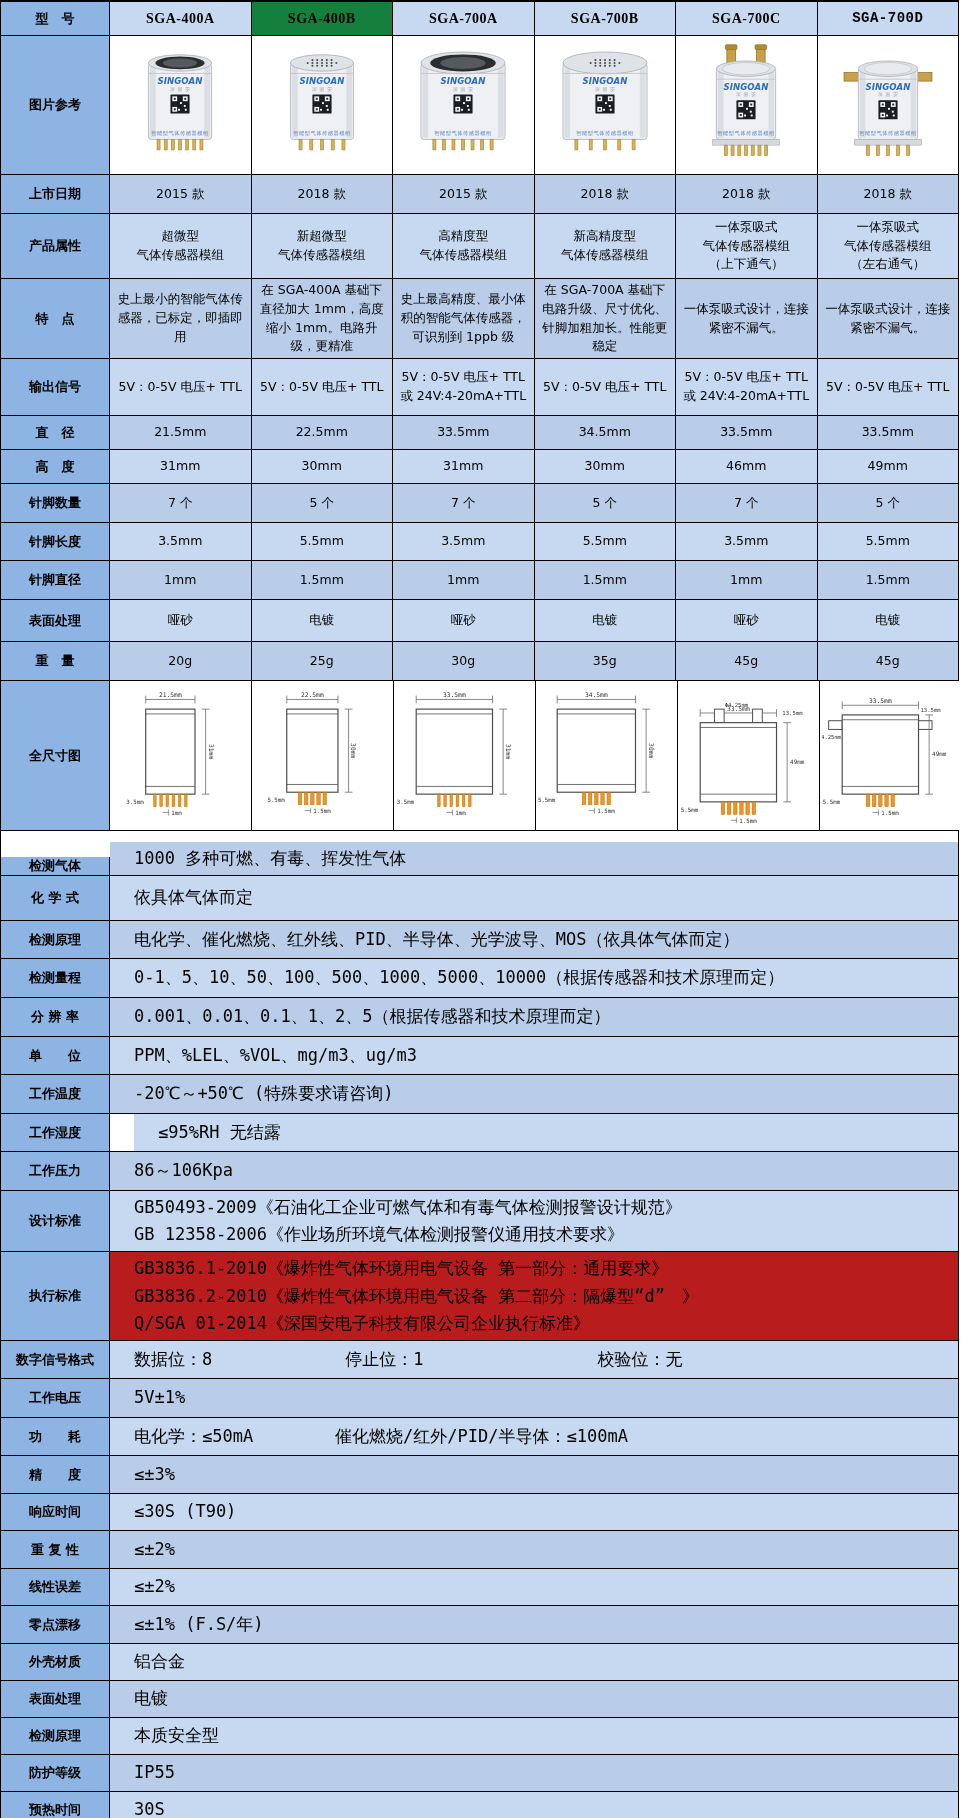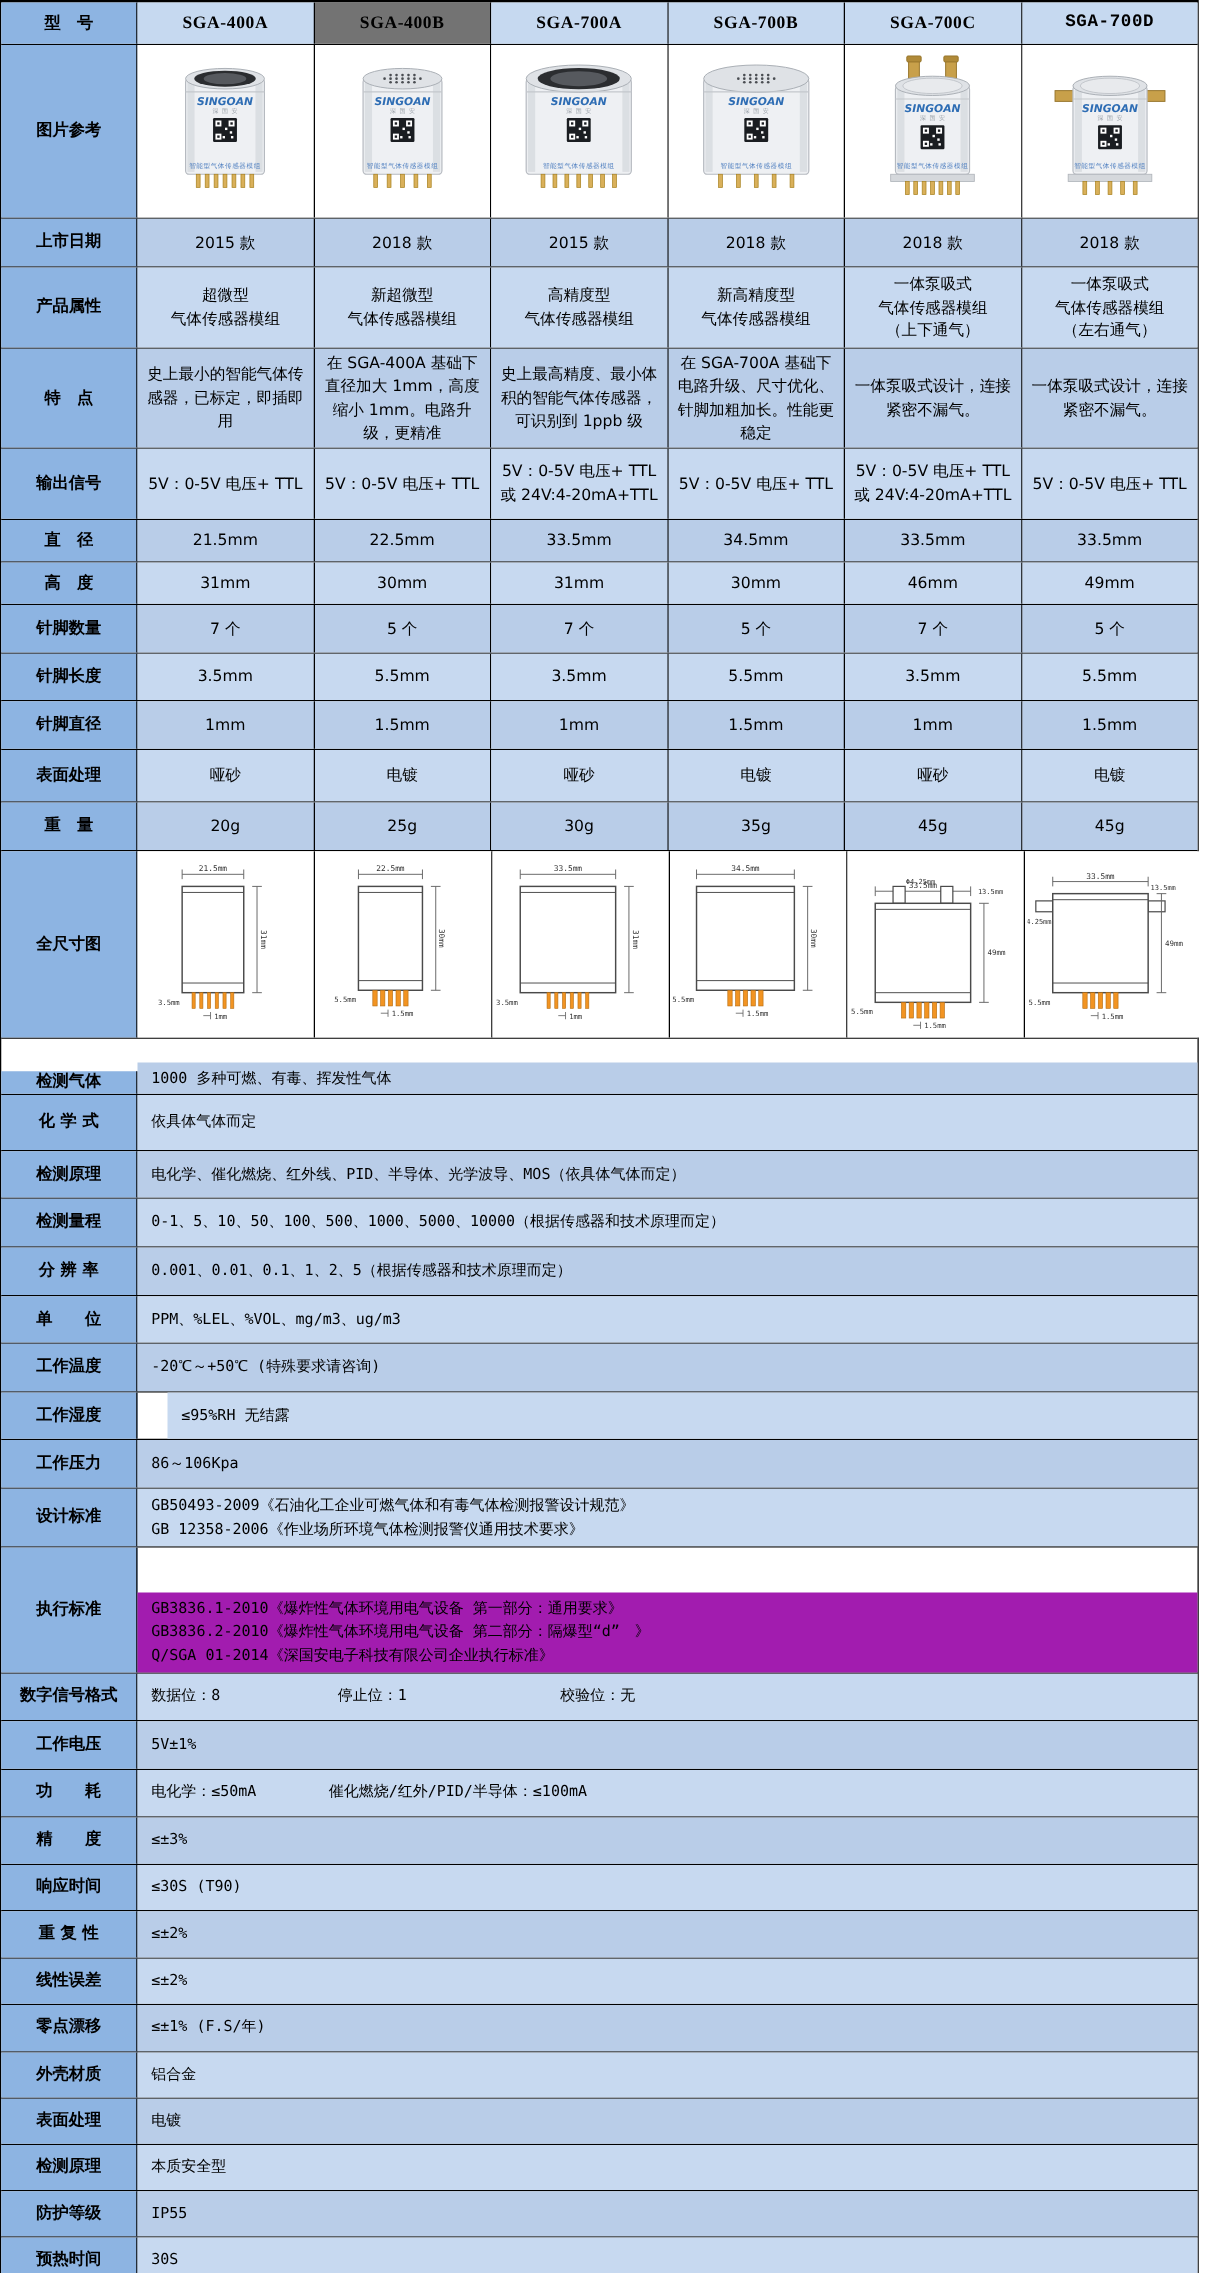--- a/index.html
+++ b/index.html
@@ -8,32 +8,32 @@
   .c-row{display:flex;align-items:stretch;border-bottom:1px solid #000;}
   .c-row:last-child{border-bottom:none;}
   .lbl{width:109px;flex:0 0 109px;background:#8db4e2;display:flex;align-items:center;justify-content:center;
        font-weight:bold;font-size:13px;border-right:1px solid #000;text-align:center;white-space:pre-line;line-height:1.35;box-sizing:border-box;}
   .cell{flex:1 1 0;display:flex;align-items:center;justify-content:center;text-align:center;
         font-size:12.5px;border-right:1px solid #000;white-space:pre-line;line-height:1.5;padding:2px 5px;box-sizing:border-box;}
   .cell:last-child,.specval:last-child{border-right:none;}
   .model-hdr{font-family:"Liberation Serif","DejaVu Serif",serif;font-weight:bold;font-size:14px;letter-spacing:.5px;background:#c6d9f0;}
   .imgcell,.diagcell{background:#fff;padding:2px;}
   .specval{flex:1 1 0;display:flex;align-items:center;justify-content:flex-start;text-align:left;
-        font-family:"DejaVu Sans Mono","Liberation Mono",monospace;font-size:12px;padding:3px 11px;
+        font-family:"DejaVu Sans Mono","Liberation Mono",monospace;font-size:17px;padding:3px 24px;
         white-space:pre-wrap;line-height:1.6;box-sizing:border-box;}
   svg{display:block;}
 </style>
 </head>
 <body>
 
 <div id="table-root">
     <div class="c-row" style="min-height: 33px;">
       <div class="lbl" style="background: rgb(141, 180, 226);">型　号</div>
       <div class="cell model-hdr" style="background: rgb(198, 217, 240);">SGA-400A</div>
-      <div class="cell model-hdr" style="background: #737373;">SGA-400B</div>
+      <div class="cell model-hdr" style="background: #15803d;">SGA-400B</div>
       <div class="cell model-hdr" style="background: rgb(198, 217, 240);">SGA-700A</div>
       <div class="cell model-hdr" style="background: rgb(198, 217, 240);">SGA-700B</div>
       <div class="cell model-hdr" style="background: rgb(198, 217, 240);">SGA-700C</div>
       <div class="cell model-hdr" style="background: rgb(198, 217, 240); font-family: Liberation Mono, monospace;">SGA-700D</div>
     </div>
     <div class="c-row" style="min-height: 138px;">
       <div class="lbl">图片参考</div>
       <div class="cell imgcell"><svg viewBox="0 0 140 136" width="134" height="130">
           <rect x="37" y="24" width="66" height="80" rx="3" fill="#eef0f3" stroke="#b6bac0"></rect>
           <rect x="38.5" y="26" width="6" height="76" fill="#d3d7dc" opacity="0.7"></rect>
@@ -538,21 +538,21 @@
       <div class="lbl">工作压力</div>
       <div class="specval" style="background: rgb(185, 205, 232);">86～106Kpa</div>
     </div>
     <div class="c-row" style="min-height: 46px;">
       <div class="lbl">设计标准</div>
       <div class="specval" style="background: rgb(199, 217, 240);">GB50493-2009《石油化工企业可燃气体和有毒气体检测报警设计规范》
 GB 12358-2006《作业场所环境气体检测报警仪通用技术要求》</div>
     </div>
     <div class="c-row" style="min-height: 66px;">
       <div class="lbl">执行标准</div>
-      <div class="specval" style="background: #a21caf; margin-top: 36px;">GB3836.1-2010《爆炸性气体环境用电气设备 第一部分：通用要求》
+      <div class="specval" style="background: #b91c1c;">GB3836.1-2010《爆炸性气体环境用电气设备 第一部分：通用要求》
 GB3836.2-2010《爆炸性气体环境用电气设备 第二部分：隔爆型“d”　》
 Q/SGA 01-2014《深国安电子科技有限公司企业执行标准》</div>
     </div>
     <div class="c-row" style="min-height: 37px;">
       <div class="lbl">数字信号格式</div>
       <div class="specval" style="background: rgb(199, 217, 240);">数据位：8             停止位：1                 校验位：无</div>
     </div>
     <div class="c-row" style="min-height: 38px;">
       <div class="lbl">工作电压</div>
       <div class="specval" style="background: rgb(185, 205, 232);">5V±1%</div>

